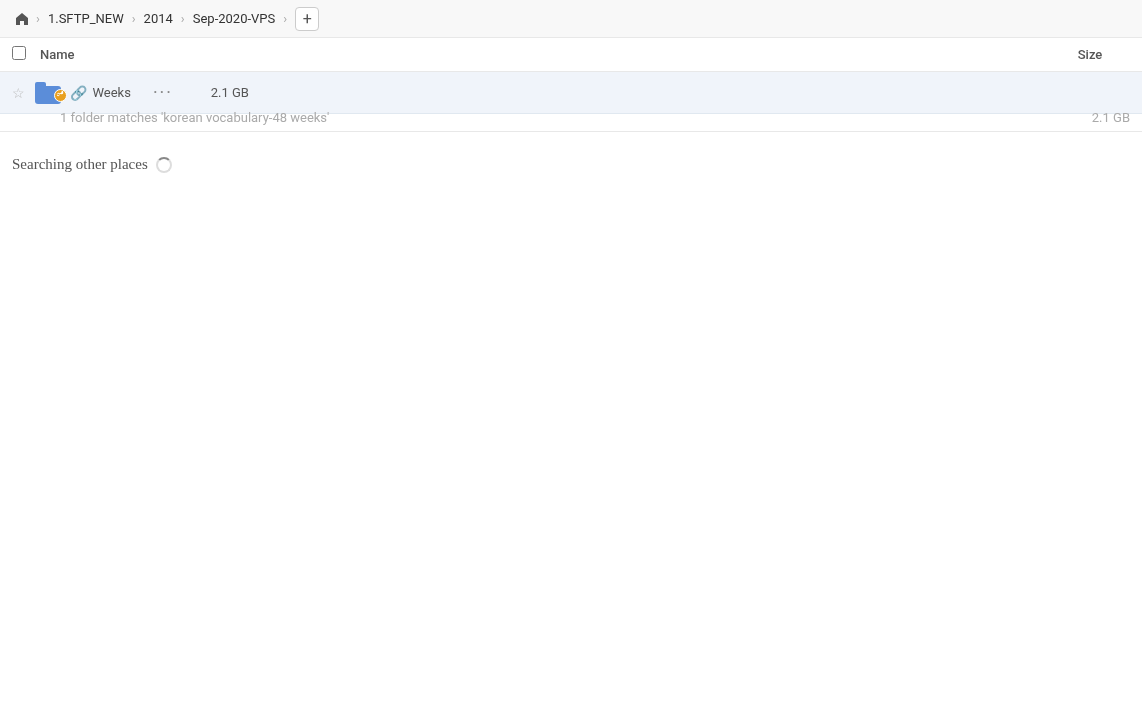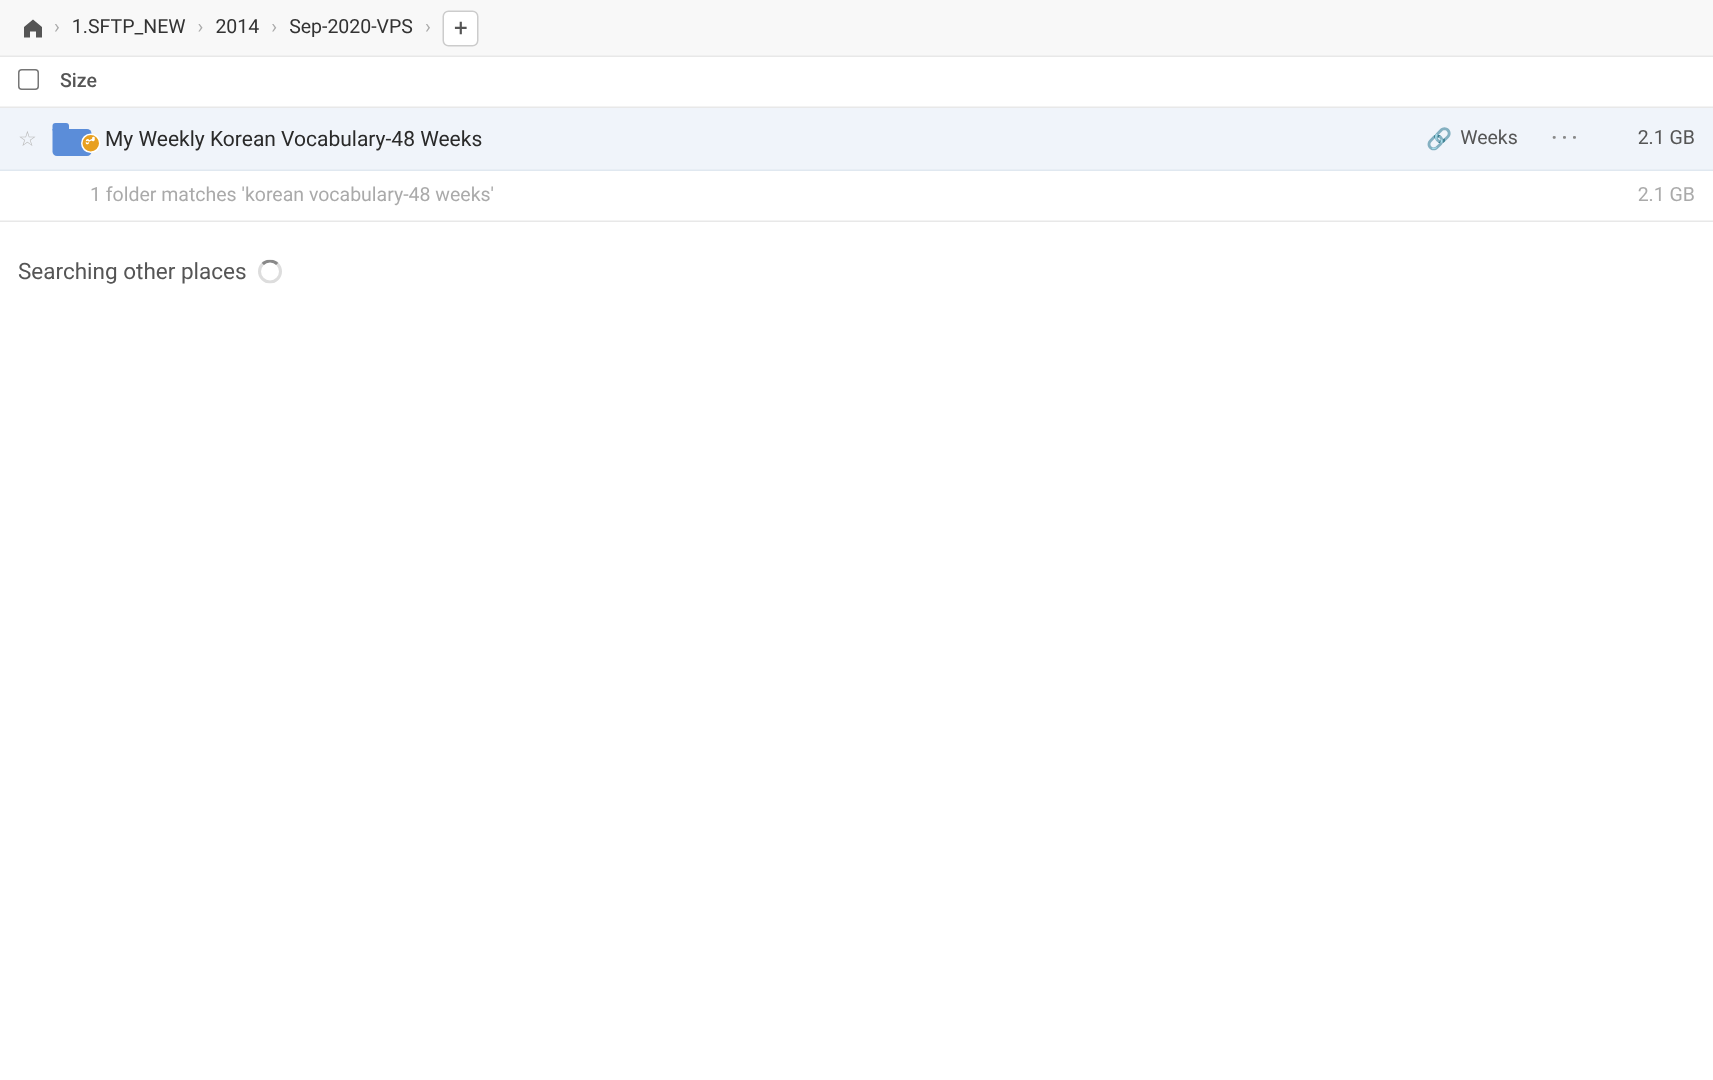--- a/index.html
+++ b/index.html
@@ -76,21 +76,21 @@
       flex-shrink: 0;
     }
     .col-name {
       flex: 1;
       font-size: 13px;
       color: #555;
       font-weight: 500;
     }
     .col-size {
       width: 80px;
-      text-align: left;
+      text-align: center;
       font-size: 13px;
       color: #555;
       font-weight: 500;
     }
 
     
     .file-row {
       display: flex;
       align-items: center;
       padding: 0 12px;
@@ -182,24 +182,24 @@
     .row-size {
       width: 70px;
       text-align: right;
       font-size: 13px;
       color: #555;
     }
 
     
     .match-info-row {
       display: flex;
-      align-items: center;
+      align-items: flex-end;
       padding: 6px 12px 6px 60px;
       border-bottom: 1px solid #e8e8e8;
-      height: 34px;
+      height: 18px;
       gap: 40px;
     }
     .match-info-text {
       flex: 1;
       font-size: 13px;
       color: #aaa;
     }
     .match-info-size {
       font-size: 13px;
       color: #aaa;
@@ -210,20 +210,21 @@
     
     .searching-section {
       padding: 24px 12px 12px 12px;
     }
     .searching-title {
       font-size: 15px;
       color: #555;
       display: flex;
       align-items: center;
       gap: 8px;
+      font-family: Liberation Serif, serif;
     }
     .spinner {
       width: 16px;
       height: 16px;
       border: 2px solid #ddd;
       border-top-color: #888;
       border-radius: 50%;
       animation: spin 0.8s linear infinite;
       display: inline-block;
     }
@@ -257,37 +258,37 @@
     <div class="breadcrumb-add">
       <span>+</span>
     </div>
   </nav>
 </div>
 
 <div class="column-header">
   <div class="col-checkbox">
     <input type="checkbox" style="">
   </div>
+  <div class="col-name">Name</div>
   <div class="col-size">Size</div>
 </div>
 
 <div class="file-row">
   <div class="row-star">☆</div>
   <div class="row-icon">
     <div class="folder-icon">
       <div class="folder-tab"></div>
       <div class="folder-body"></div>
       <div class="folder-badge">
         <svg width="8" height="8" viewBox="0 0 10 10" fill="white">
           <path d="M7 0C6.17 0 5.5.67 5.5 1.5c0 .14.02.27.05.4L3.12 3.17A1.5 1.5 0 102.5 5c0-.14.02-.27.05-.4l2.43-1.27c.28.42.75.67 1.27.67.83 0 1.5-.67 1.5-1.5S7.83 0 7 0zM1.5 6.5c-.83 0-1.5-.67-1.5-1.5s.67-1.5 1.5-1.5 1.5.67 1.5 1.5-.67 1.5-1.5 1.5z"></path>
         </svg>
       </div>
     </div>
   </div>
-  <div class="row-name">My Weekly Korean Vocabulary-48 Weeks</div>
   <div class="row-shared">
     <span class="link-icon">🔗</span>
     <span>Weeks</span>
   </div>
   <div class="row-more">···</div>
   <div class="row-size">2.1 GB</div>
 </div>
 
 <div class="match-info-row">
   <span class="match-info-text">1 folder matches 'korean vocabulary-48 weeks'</span>

